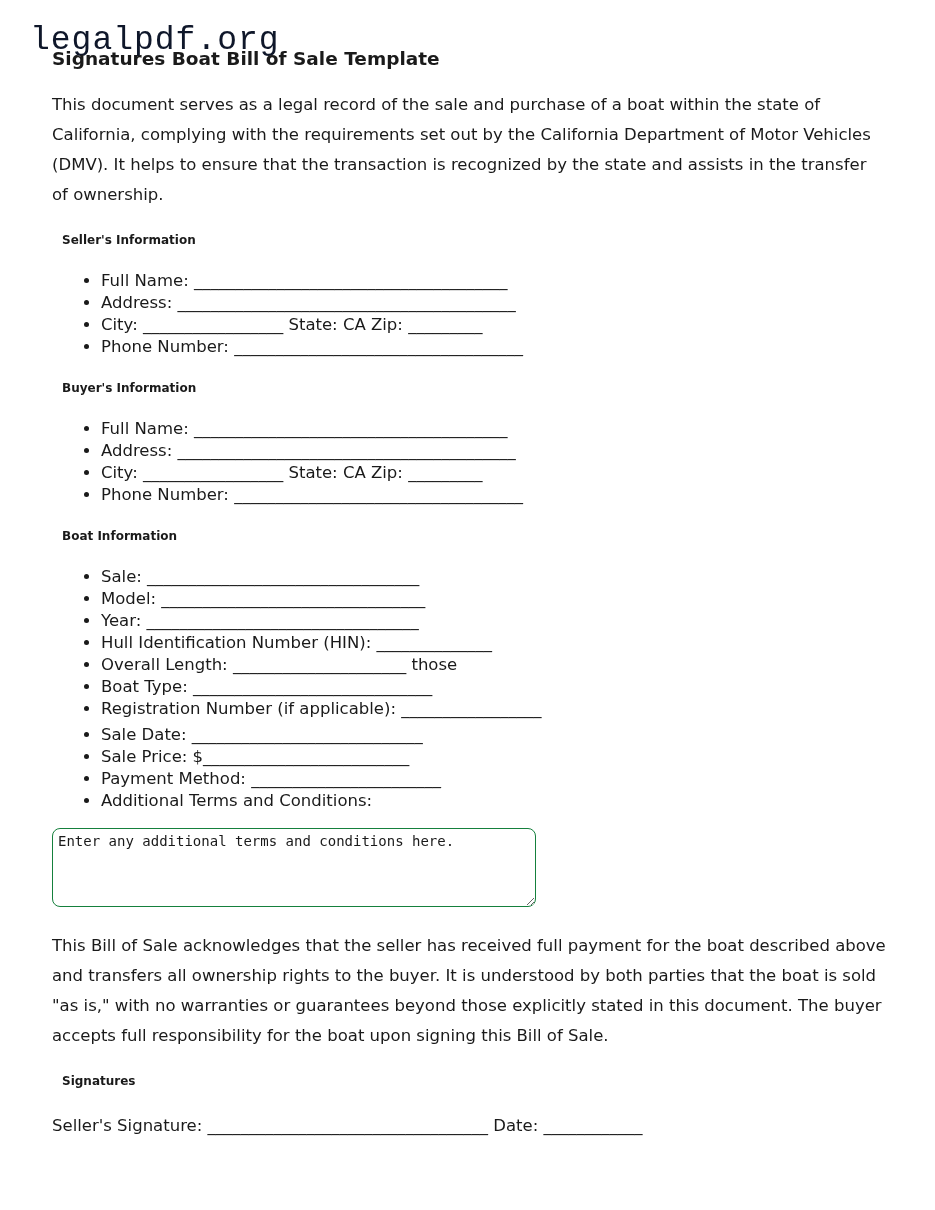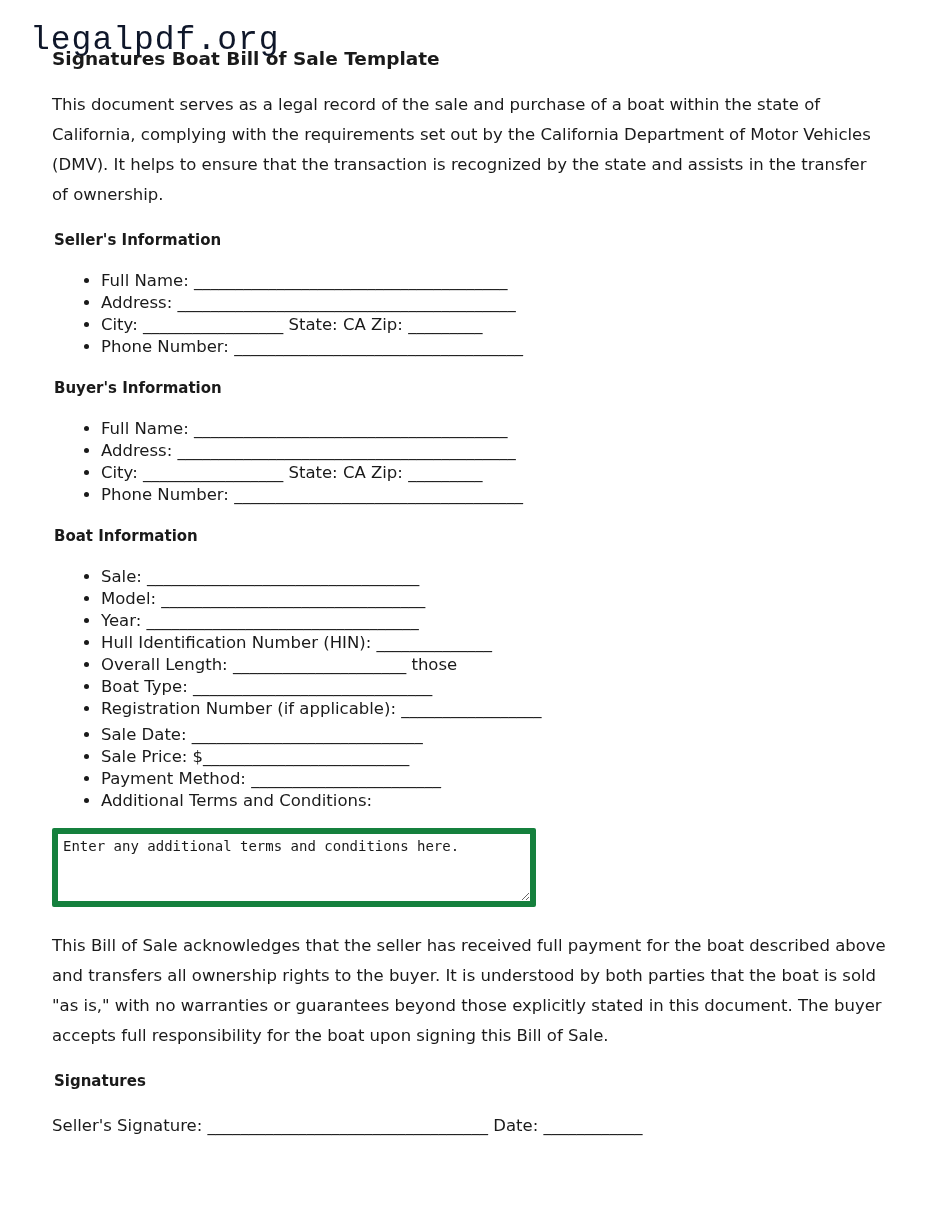--- a/index.html
+++ b/index.html
@@ -31,45 +31,45 @@
     margin: -9px 0 0 0;
     line-height: 22px;
   }
   p.body-text {
     margin: 20px 0 0 0;
     line-height: 30px;
     max-width: 836px;
   }
   p.ack { margin-top: 24px; }
   h2.section-heading {
-    font-size: 15px;
+    font-size: 12px;
     font-weight: bold;
-    margin: 20px 2px;
+    margin: 20px 10px;
     line-height: 20px;
   }
   ul.field-list {
     margin: 4px;
     padding: 0 0 0 45px;
   }
   ul.field-list li {
     line-height: 22px;
   }
   .terms-box {
     display: block;
     margin-top: 16px;
     width: 484px;
     height: 79px;
     resize: both;
     font-family: "DejaVu Sans Mono", "Liberation Mono", monospace;
     font-size: 14px;
     line-height: 18px;
     color: #1a1a1a;
     padding: 3px 5px;
-    border: 6px solid #15803d;
-    border-radius: 2px;
+    border: 1px solid #15803d;
+    border-radius: 8px;
     background: #ffffff;
     overflow: hidden;
   }
   .signature-line { margin-top: 22px; white-space: nowrap; }
 </style>
 </head>
 <body>
 
 <div class="page">
 

